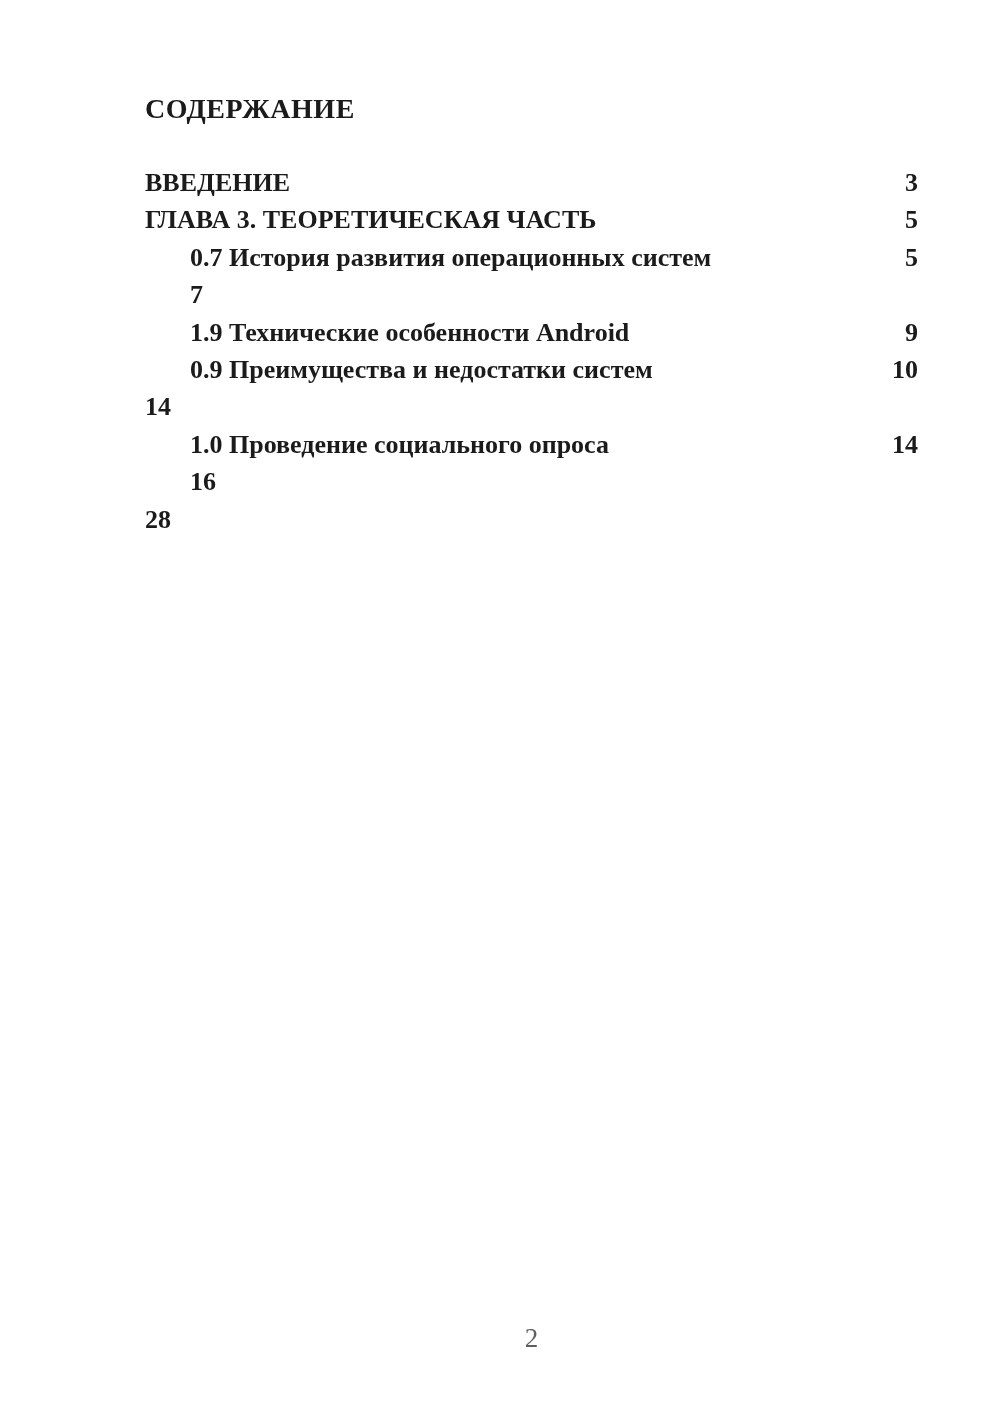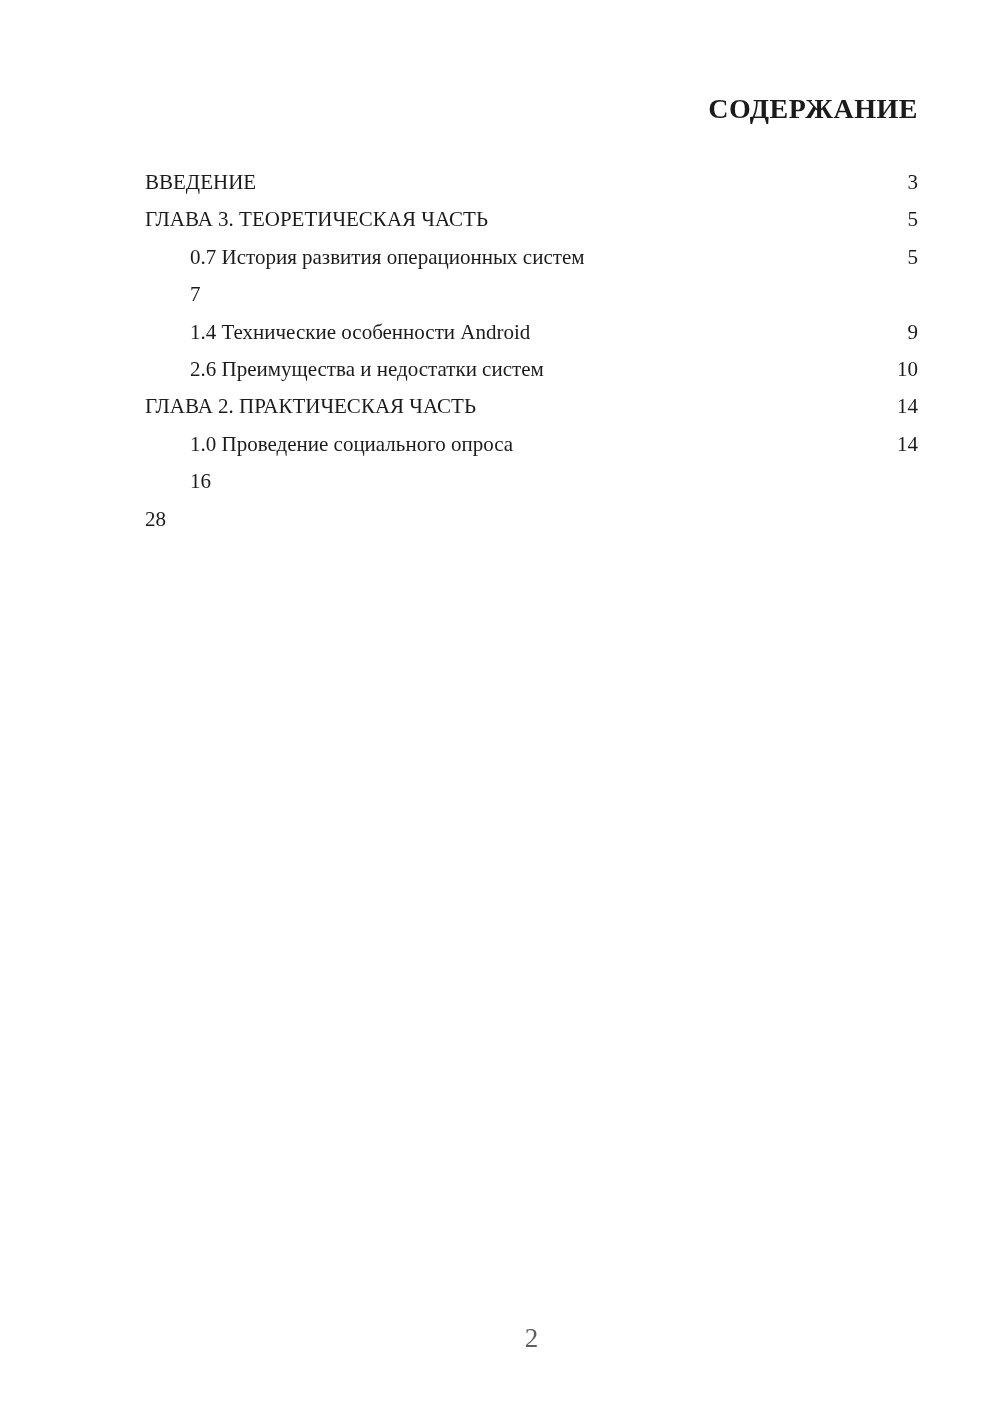--- a/index.html
+++ b/index.html
@@ -15,40 +15,41 @@
     font-family: "Liberation Serif", "DejaVu Serif", serif;
     color: var(--text-color, #1b1b1b);
     overflow: hidden;
   }
   .doc-title {
     position: absolute;
     top: 90px;
     left: 145px;
     right: 82px;
     margin: 0;
-    text-align: right;
+    text-align: left;
     font-size: 28px;
     line-height: 37px;
     font-weight: bold;
     letter-spacing: 0.5px;
   }
   .toc {
     position: absolute;
     top: 164px;
     left: 145px;
     right: 82px;
   }
   .toc-row {
     display: flex;
     justify-content: space-between;
     align-items: flex-end;
     height: 37.4px;
     line-height: 37.4px;
-    font-size: 21px;
+    font-size: 26px;
     white-space: nowrap;
+    font-weight: bold;
   }
   .toc-row.level-1 {
     padding-left: 45px;
   }
   .toc-label {
     flex: 0 1 auto;
     overflow: hidden;
   }
   .toc-page {
     flex: 0 0 auto;
@@ -83,29 +84,28 @@
         <span class="toc-page">5</span>
       </div>
       <div class="toc-row level-1">
         <span class="toc-label">0.7 История развития операционных систем</span>
         <span class="toc-page">5</span>
       </div>
       <div class="toc-row level-1">
         <span class="toc-page">7</span>
       </div>
       <div class="toc-row level-1">
-        <span class="toc-label">1.4 Технические особенности Android</span>
+        <span class="toc-label">1.9 Технические особенности Android</span>
         <span class="toc-page">9</span>
       </div>
       <div class="toc-row level-1">
-        <span class="toc-label">2.6 Преимущества и недостатки систем</span>
+        <span class="toc-label">0.9 Преимущества и недостатки систем</span>
         <span class="toc-page">10</span>
       </div>
       <div class="toc-row level-0">
-        <span class="toc-label">ГЛАВА 2. ПРАКТИЧЕСКАЯ ЧАСТЬ</span>
         <span class="toc-page">14</span>
       </div>
       <div class="toc-row level-1">
         <span class="toc-label">1.0 Проведение социального опроса</span>
         <span class="toc-page">14</span>
       </div>
       <div class="toc-row level-1">
         <span class="toc-page">16</span>
       </div>
       <div class="toc-row level-0">

